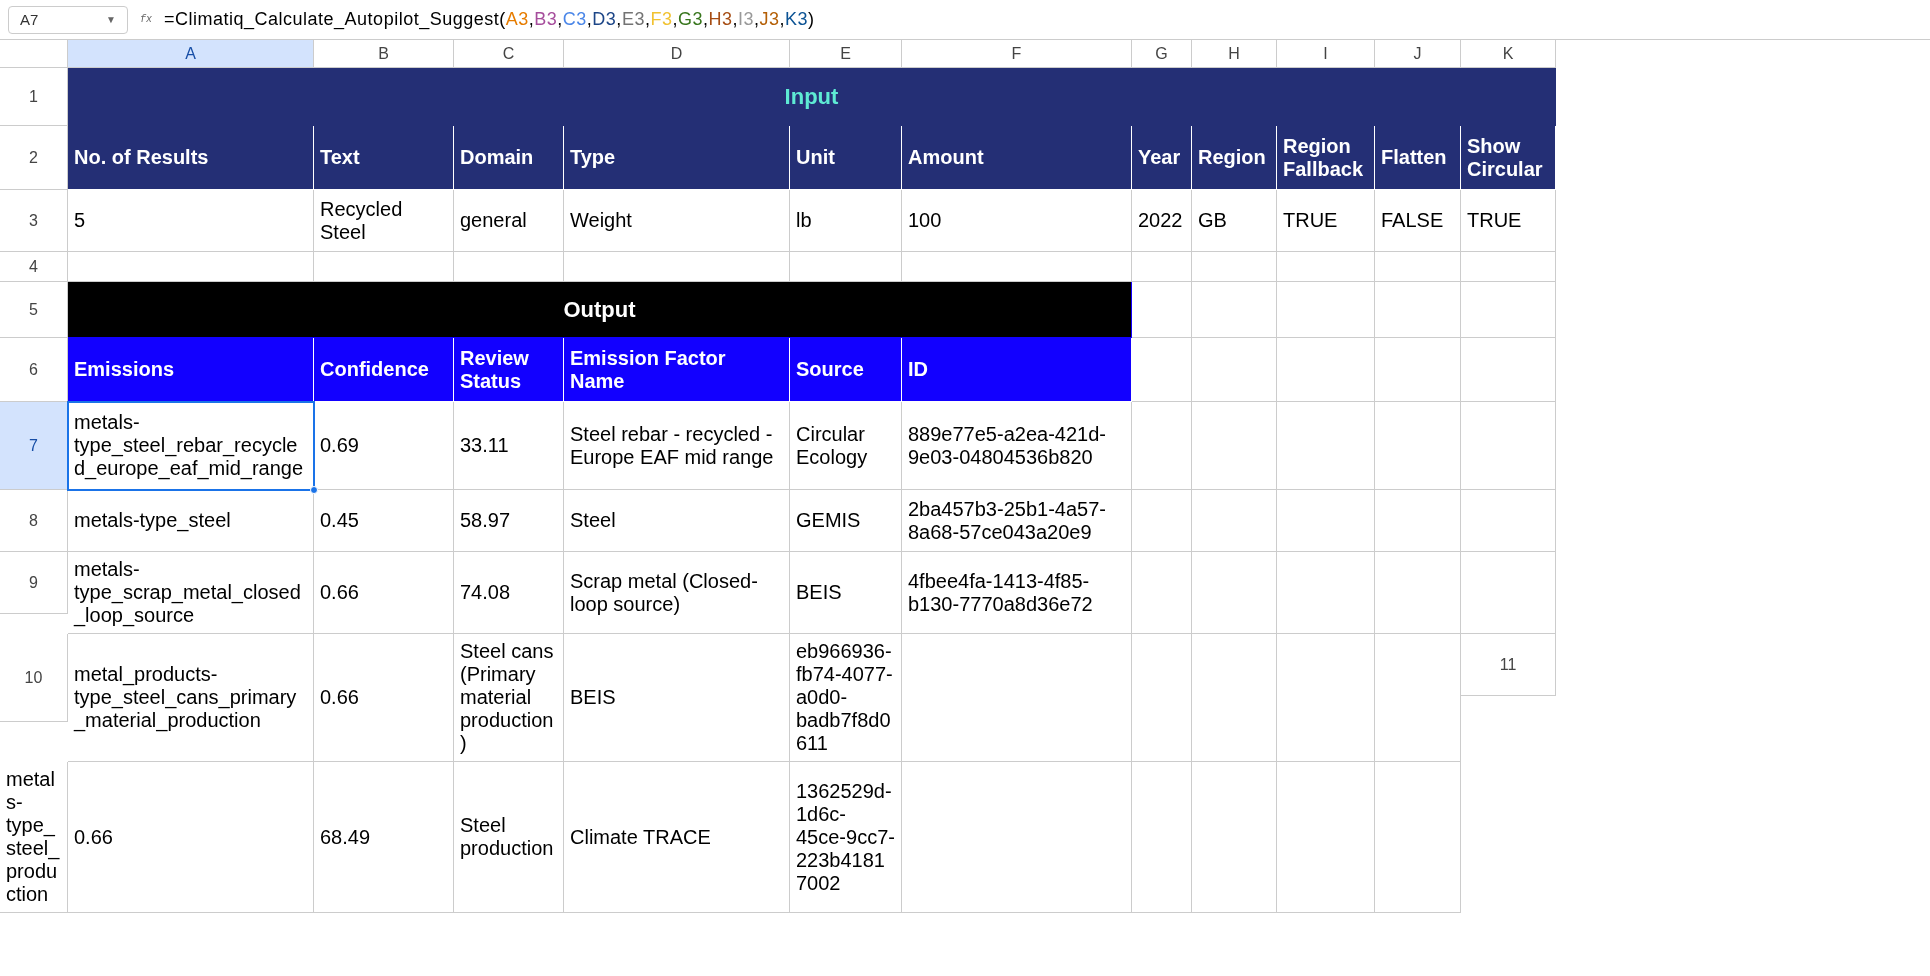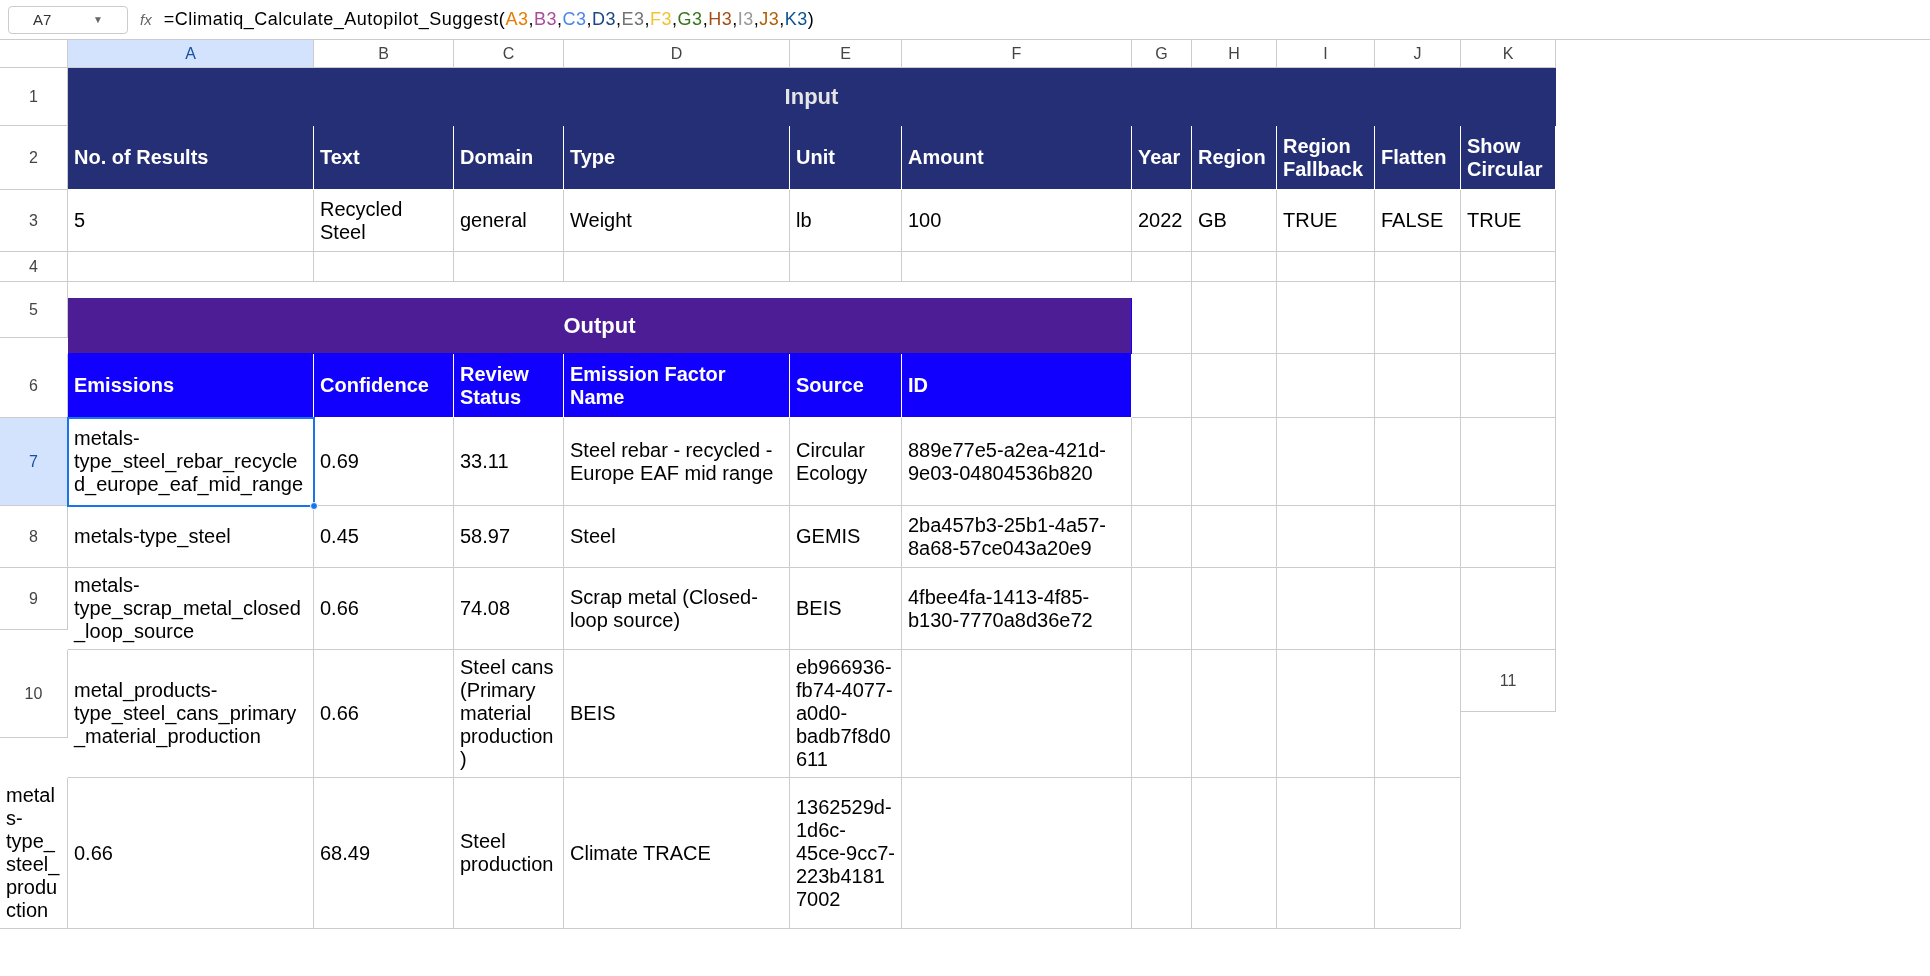--- a/index.html
+++ b/index.html
@@ -22,33 +22,33 @@
       gap: 12px;
     }
     .name-box {
       width: 120px;
       height: 28px;
       border: 1px solid #ccc;
       border-radius: 4px;
       display: flex;
       align-items: center;
       justify-content: space-between;
-      padding: 0 24px;
+      padding: 0 11px;
       font-size: 15px;
       color: #333;
     }
     .name-box-dropdown {
       font-size: 10px;
       color: #666;
     }
     .fx-label {
       font-style: italic;
       color: #666;
-      font-size: 15px;
-      font-family: Liberation Sans, sans-serif;
+      font-size: 10px;
+      font-family: Liberation Mono, monospace;
     }
     .formula-text {
       font-size: 18px;
       font-family: Arial, sans-serif;
       letter-spacing: 0.5px;
     }
     .ref-a { color: #e67c00; }
     .ref-b { color: #a64d9c; }
     .ref-c { color: #4a86e8; }
     .ref-d { color: #1c4587; }
@@ -106,44 +106,43 @@
       border-top: none;
       border-left: none;
       padding: 6px 6px;
       min-height: 28px;
       display: flex;
       align-items: center;
       word-break: break-word;
     }
     .navy-header {
       background: #242f75;
-      color: #e5e5e5;
+      color: #5eead4;
       font-weight: bold;
       font-size: 22px;
       justify-content: center;
       border-color: #242f75;
     }
     .navy-cell {
       background: #242f75;
       color: #fff;
       font-weight: bold;
       font-size: 20px;
       border: 1px solid #fff;
       border-top: none;
       border-left: none;
       align-items: center;
     }
     .blue-header {
-      background: #4c1d95;
+      background: #000000;
       color: #fff;
       font-weight: bold;
       font-size: 22px;
       justify-content: center;
       border-color: #1200ff;
-      margin-top: 16px;
     }
     .blue-cell {
       background: #1200ff;
       color: #fff;
       font-weight: bold;
       font-size: 20px;
       border: 1px solid #fff;
       border-top: none;
       border-left: none;
     }

